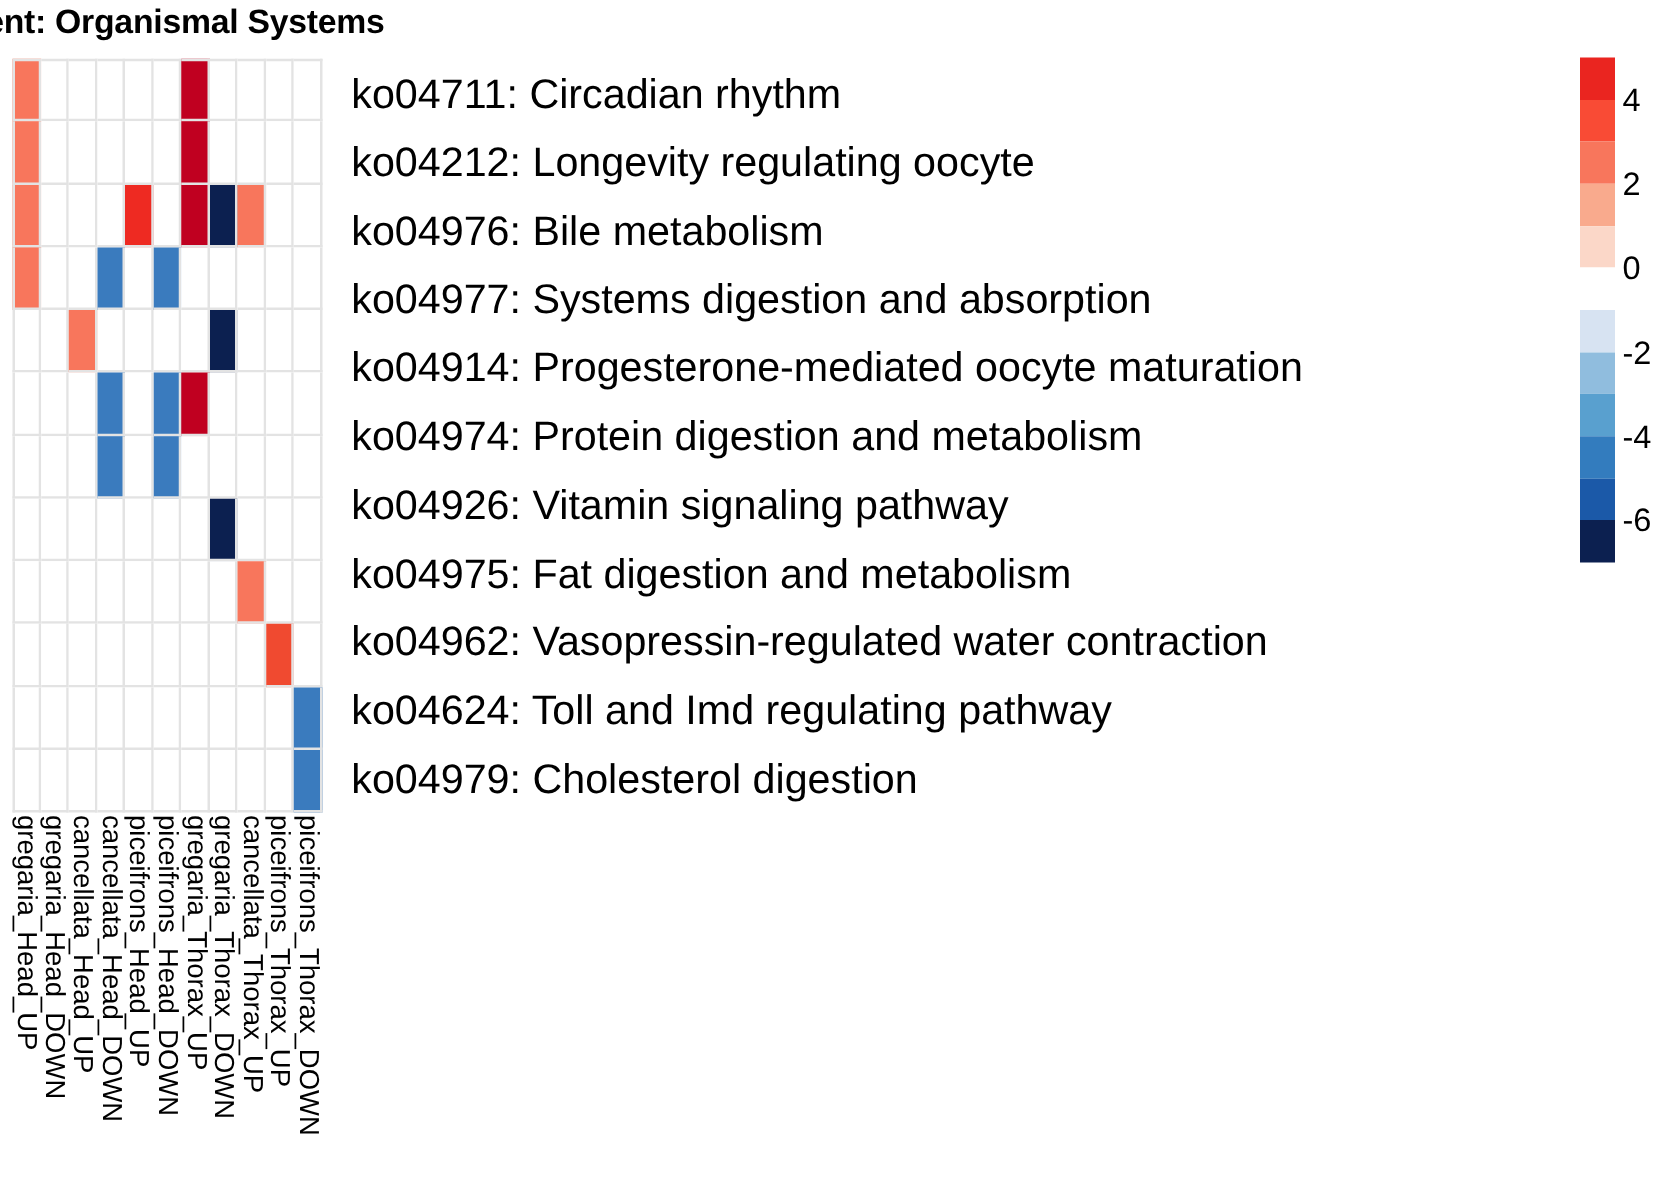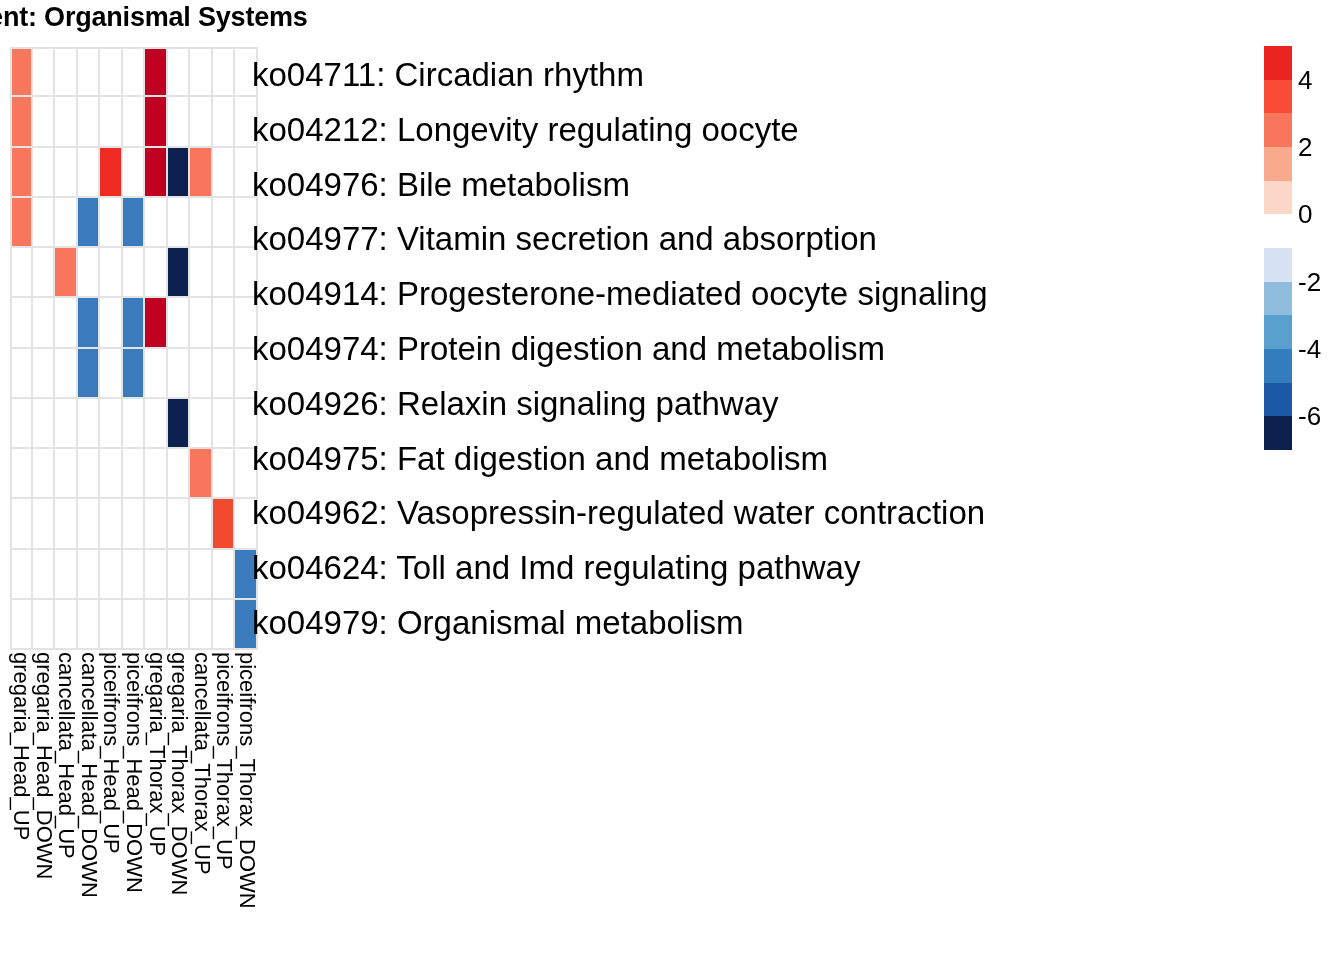--- a/index.html
+++ b/index.html
@@ -45,21 +45,21 @@
     border-right: 2px solid #e3e3e3;
     border-bottom: 2px solid #e3e3e3;
     background: #ffffff;
   }
   .hm-cell.col-first { border-left: 2px solid #e3e3e3; }
   .hm-cell.row-first { border-top: 2px solid #e3e3e3; }
 
   
   #row-labels {
     position: absolute;
-    left: 252px;
+    left: 281px;
     top: 47px;
     width: 1000px;
     height: 603px;
     display: flex;
     flex-direction: column;
   }
   .row-label {
     flex: 1 1 0;
     display: flex;
     align-items: center;
@@ -261,28 +261,28 @@
     <div class="hm-cell" style="background: rgb(255, 255, 255);"></div>
     <div class="hm-cell" style="background: rgb(255, 255, 255);"></div>
     <div class="hm-cell" style="background: rgb(255, 255, 255);"></div>
     <div class="hm-cell" style="background: rgb(58, 123, 190);"></div>
   </div>
 
 <div id="row-labels">
     <div class="row-label">ko04711: Circadian rhythm</div>
     <div class="row-label">ko04212: Longevity regulating oocyte</div>
     <div class="row-label">ko04976: Bile metabolism</div>
-    <div class="row-label">ko04977: Vitamin secretion and absorption</div>
-    <div class="row-label">ko04914: Progesterone-mediated oocyte signaling</div>
+    <div class="row-label">ko04977: Systems digestion and absorption</div>
+    <div class="row-label">ko04914: Progesterone-mediated oocyte maturation</div>
     <div class="row-label">ko04974: Protein digestion and metabolism</div>
-    <div class="row-label">ko04926: Relaxin signaling pathway</div>
+    <div class="row-label">ko04926: Vitamin signaling pathway</div>
     <div class="row-label">ko04975: Fat digestion and metabolism</div>
     <div class="row-label">ko04962: Vasopressin-regulated water contraction</div>
     <div class="row-label">ko04624: Toll and Imd regulating pathway</div>
-    <div class="row-label">ko04979: Organismal metabolism</div>
+    <div class="row-label">ko04979: Cholesterol digestion</div>
   </div>
 
 <div id="col-labels">
     <div class="col-label-slot">
       <div class="col-label">gregaria_Head_UP</div>
     </div>
     <div class="col-label-slot">
       <div class="col-label">gregaria_Head_DOWN</div>
     </div>
     <div class="col-label-slot">

